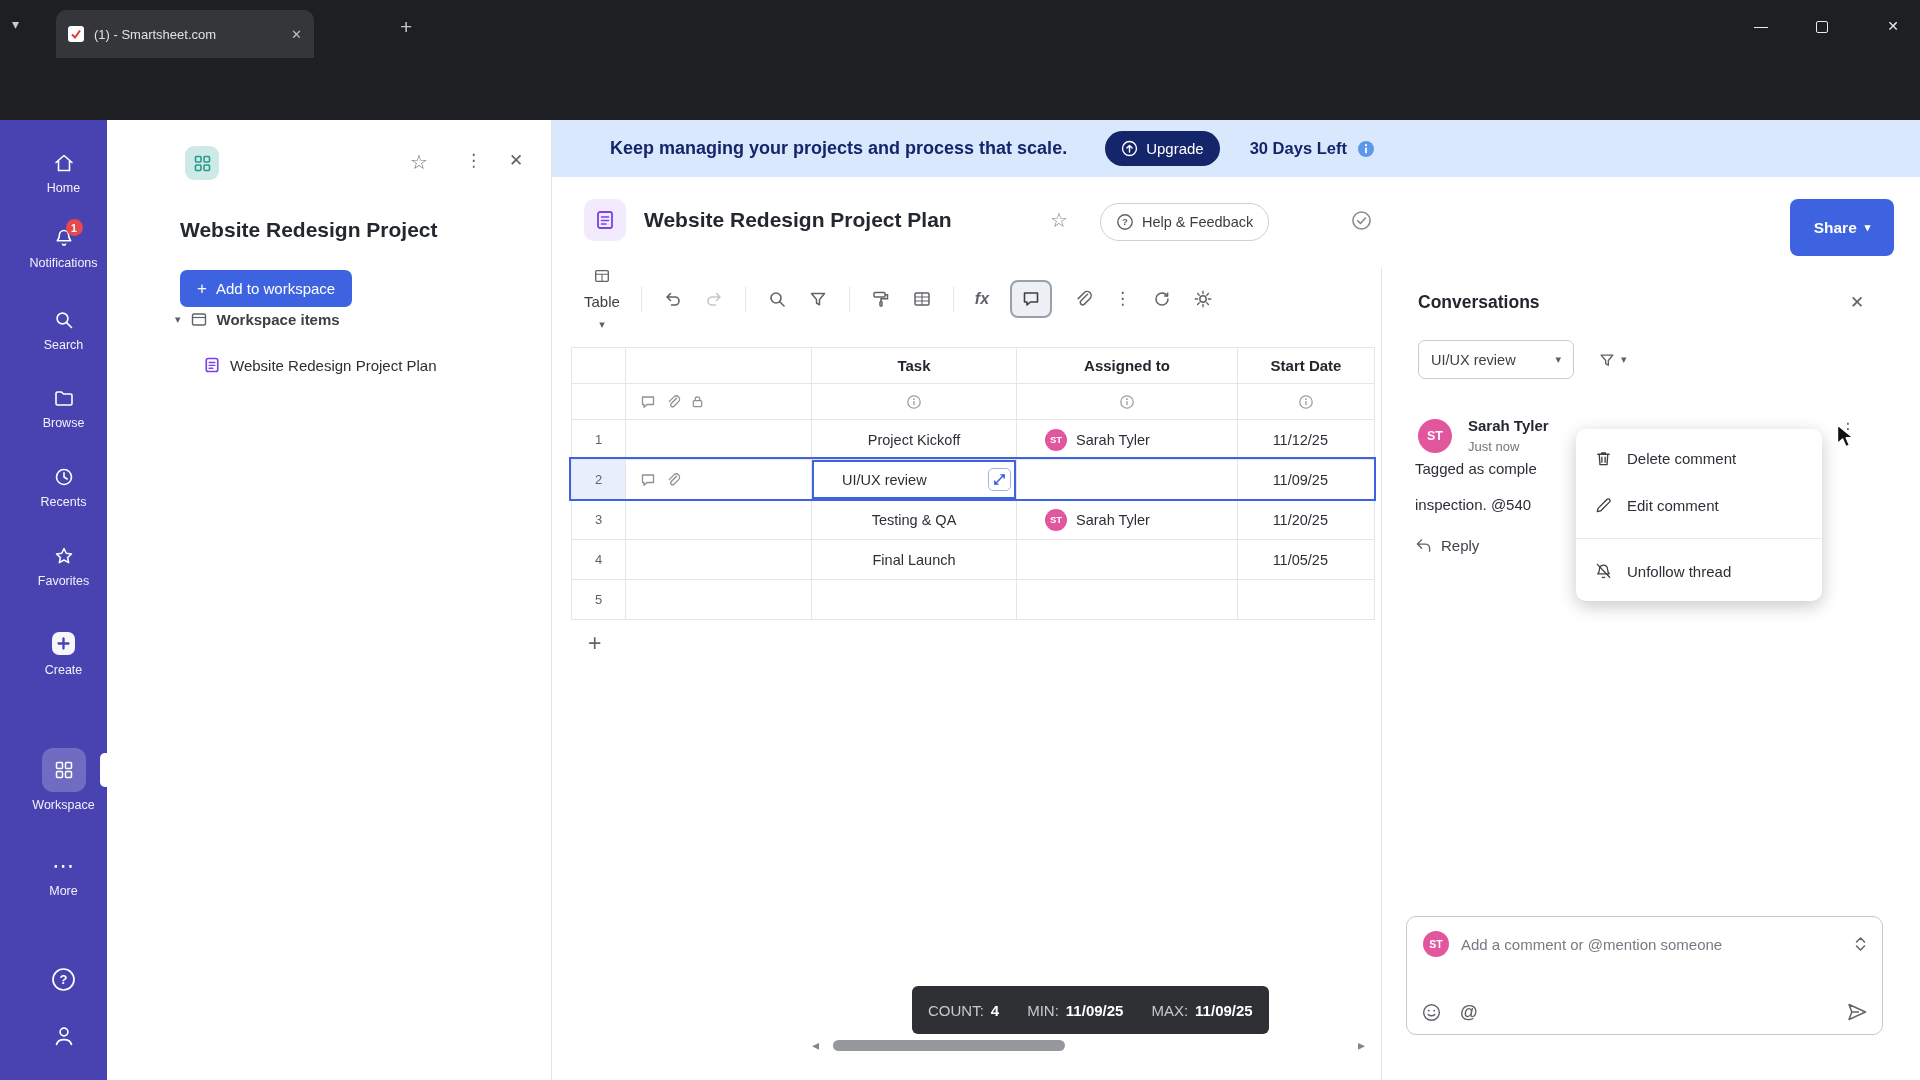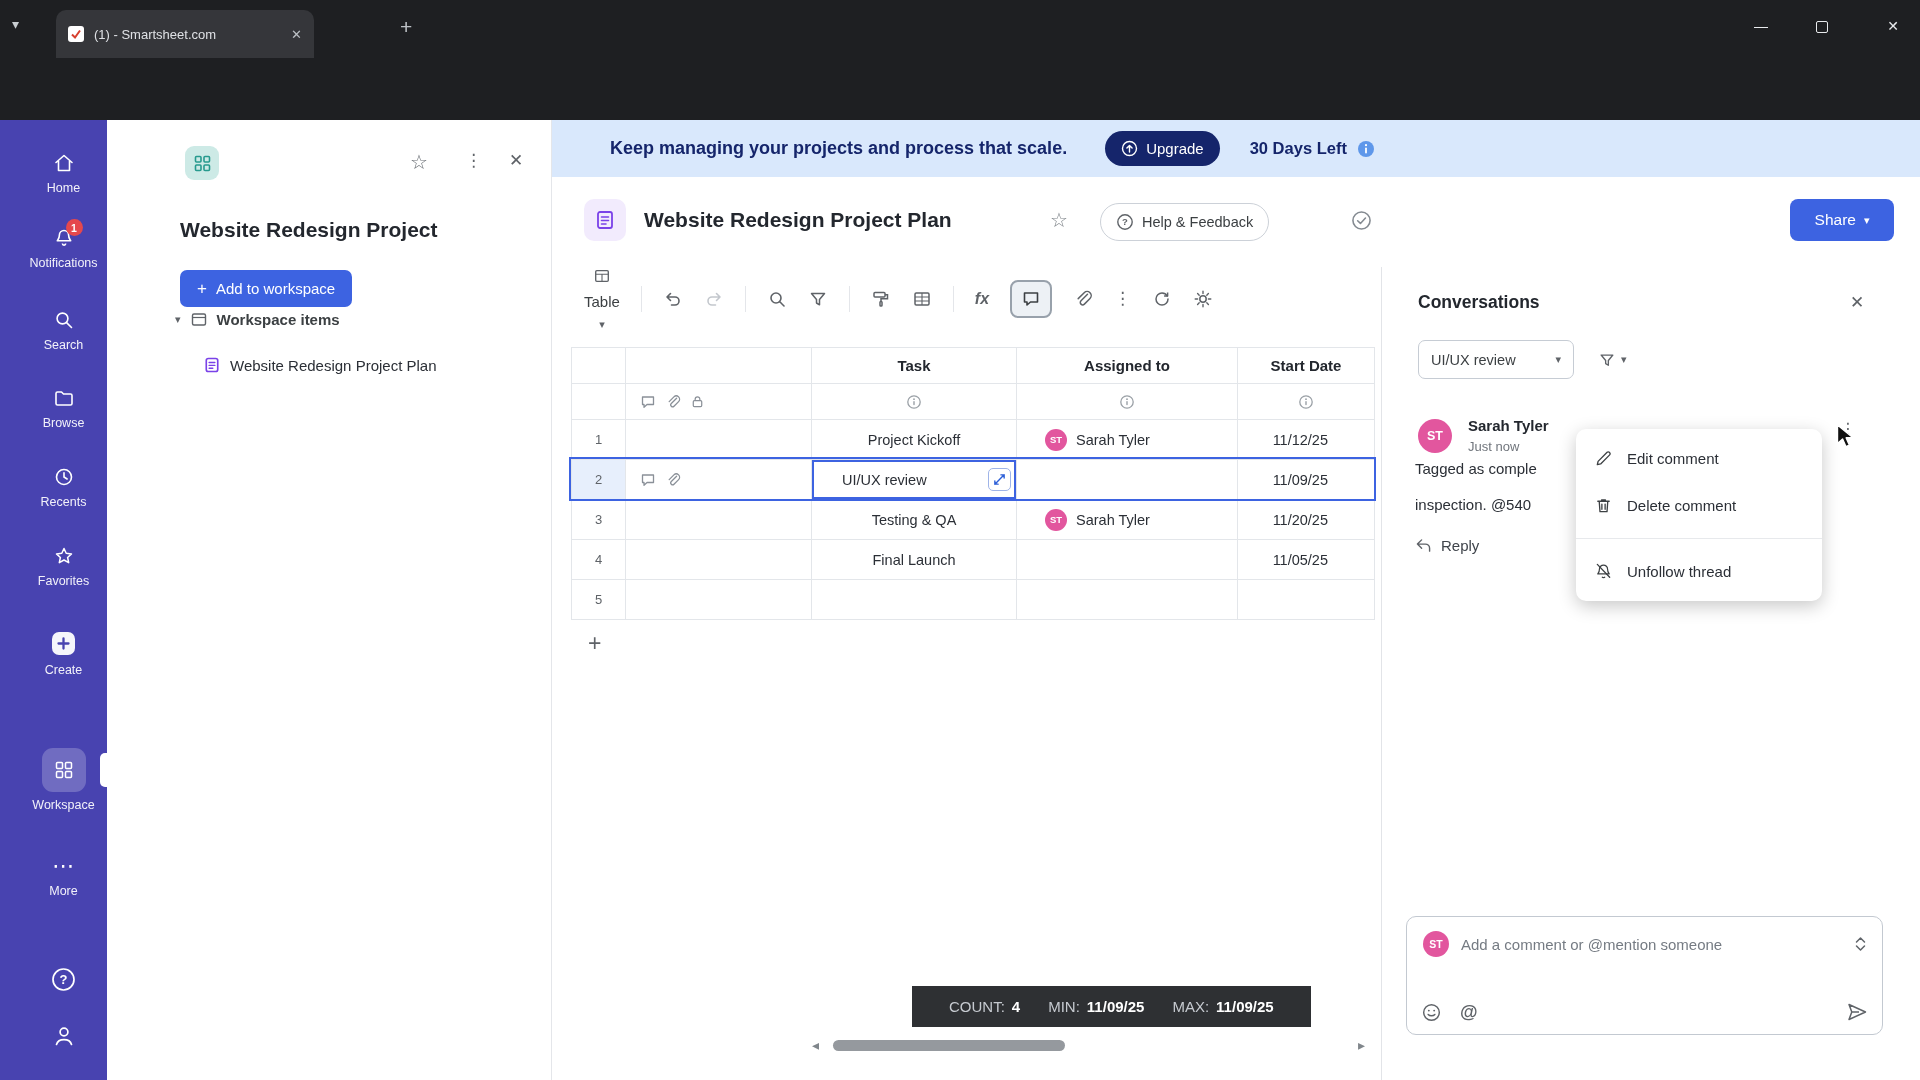--- a/index.html
+++ b/index.html
@@ -52,21 +52,21 @@
   #days-left { margin-left:30px; font-size:16.5px; font-weight:bold; color:#15256b; }
   #days-info { margin-left:10px; }
 
   
   #sheethdr { position:absolute; left:552px; top:177px; width:1368px; height:90px; background:#fff; }
   #sheet-icon { position:absolute; left:32px; top:22px; width:42px; height:42px; border-radius:10px; background:#f2ebfd; display:flex; align-items:center; justify-content:center; }
   #sheet-title { position:absolute; left:92px; top:31px; font-size:21px; font-weight:bold; color:#23272e; }
   #sheet-star { position:absolute; left:498px; top:31px; color:#80868b; font-size:20px; }
   #help-pill { position:absolute; left:548px; top:26px; height:38px; padding:0 15px; border-radius:19px; border:1px solid #ccd1d8; background:#fff; display:flex; align-items:center; gap:8px; font-size:14.5px; color:#3c4043; }
   #save-check { position:absolute; left:798px; top:32px; }
-  #share-btn { position:absolute; left:1238px; top:22px; width:104px; height:42px; border-radius:8px; background:#3d63e1; color:#fff; display:flex; align-items:center; justify-content:center; gap:8px; border:none; font-size:15.5px; font-weight:normal; }
+  #share-btn { position:absolute; left:1238px; top:22px; width:104px; height:57px; border-radius:8px; background:#3d63e1; color:#fff; display:flex; align-items:center; justify-content:center; gap:8px; border:none; font-size:15.5px; font-weight:bold; }
 
   
   #toolbar { position:absolute; left:552px; top:267px; width:829px; height:63px; background:#fff; display:flex; align-items:center; padding-left:32px; gap:21px; }
   .tb-sep { width:1px; height:26px; background:#e4e6ea; }
   #table-btn { display:flex; align-items:center; gap:8px; font-size:15px; color:#3c4043;flex-direction:column; }
   .tb-chev { font-size:11px; color:#5f6368; }
   #fx-btn { font-size:16px; font-style:italic; font-weight:bold; color:#5f6368; }
   #comment-chip { width:42px; height:38px; border-radius:8px; background:#edf1f5; border:2px solid #98a1ab; display:flex; align-items:center; justify-content:center; }
   #tb-kebab { font-size:17px; color:#5f6368; }
 
@@ -83,21 +83,21 @@
   .sel-task { box-shadow:inset 0 0 0 2px #3d63e1; position:relative; justify-content:flex-start; padding-left:30px; }
   #expand-btn { position:absolute; right:5px; top:8px; width:23px; height:23px; border:1.5px solid #9fb4e8; border-radius:5px; background:#fff; display:flex; align-items:center; justify-content:center; }
   #sel-outline { position:absolute; left:569px; top:457px; width:807px; height:44px; border:2px solid #3d63e1; pointer-events:none; }
   .av { border-radius:50%; background:#e2569e; color:#fff; font-weight:bold; display:flex; align-items:center; justify-content:center; flex:none; }
   .av22 { width:22px; height:22px; font-size:9.5px; }
   .av34 { width:34px; height:34px; font-size:12.5px; }
   .av26 { width:26px; height:26px; font-size:10.5px; }
   #add-row { position:absolute; left:588px; top:630px; font-size:23px; color:#5f6368; }
 
   
-  #summary { position:absolute; left:912px; top:986px; height:41px; border-radius:0; background:rgba(30,32,36,.93); display:flex; align-items:center; gap:28px; padding:0 37px; font-size:15px; }
+  #summary { position:absolute; left:912px; top:986px; height:48px; border-radius:6px; background:rgba(30,32,36,.93); display:flex; align-items:center; gap:28px; padding:0 16px; font-size:15px; }
   .sum-label { color:#c6cad0; margin-right:7px; }
   .sum-val { color:#fff; font-weight:bold; }
   .sum-grp { display:flex; align-items:center; }
   #hscroll-thumb { position:absolute; left:833px; top:1040px; width:232px; height:11px; border-radius:6px; background:#95999e; }
   .hscroll-arrow { position:absolute; top:1037px; color:#80868b; font-size:14px; }
 
   
   #convpanel { position:absolute; left:1381px; top:267px; width:539px; height:813px; background:#fff; border-left:1px solid #e2e4e8; }
   #conv-title { position:absolute; left:36px; top:25px; font-size:17.5px; font-weight:bold; color:#23272e; }
   #conv-close { position:absolute; left:468px; top:25px; color:#5f6368; font-size:17px; }
@@ -630,32 +630,32 @@
           </svg>
       </span>
     </div>
   </div>
 </aside>
 
 <div id="ctx-menu">
   <div class="menu-item" data-interactable="true">
     <span data-interactable="false">
       <svg width="19" height="19" viewBox="0 0 20 20">
+          <path d="M4 5.5 H16 M8 5.5 V4 h4 v1.5 M5.5 5.5 L6.3 16.5 h7.4 L14.5 5.5 M8.3 8.5 v5.5 M11.7 8.5 v5.5" fill="none" stroke="#3c4043" stroke-width="1.4" stroke-linecap="round" stroke-linejoin="round"></path>
+        </svg>
+    </span>
+    <span data-interactable="false">Delete comment</span>
+  </div>
+  <div class="menu-item" data-interactable="true">
+    <span data-interactable="false">
+      <svg width="19" height="19" viewBox="0 0 20 20">
           <path d="M3.5 16.5 L4.3 13 L13.8 3.5 a1.6 1.6 0 0 1 2.3 0 l0.4 0.4 a1.6 1.6 0 0 1 0 2.3 L7 15.7 Z" fill="none" stroke="#3c4043" stroke-width="1.4" stroke-linejoin="round"></path>
         </svg>
     </span>
     <span data-interactable="false">Edit comment</span>
-  </div>
-  <div class="menu-item" data-interactable="true">
-    <span data-interactable="false">
-      <svg width="19" height="19" viewBox="0 0 20 20">
-          <path d="M4 5.5 H16 M8 5.5 V4 h4 v1.5 M5.5 5.5 L6.3 16.5 h7.4 L14.5 5.5 M8.3 8.5 v5.5 M11.7 8.5 v5.5" fill="none" stroke="#3c4043" stroke-width="1.4" stroke-linecap="round" stroke-linejoin="round"></path>
-        </svg>
-    </span>
-    <span data-interactable="false">Delete comment</span>
   </div>
   <div class="menu-div" data-interactable="false"></div>
   <div class="menu-item" data-interactable="true">
     <span data-interactable="false">
       <svg width="19" height="19" viewBox="0 0 20 20">
           <path d="M10 3.2 a4.3 4.3 0 0 1 4.3 4.3 c0 3.2 1.2 4.2 1.7 5 H4 c0.5-0.8 1.7-1.8 1.7-5 A4.3 4.3 0 0 1 10 3.2 Z M8.5 15.5 a1.6 1.6 0 0 0 3 0" fill="none" stroke="#3c4043" stroke-width="1.3" stroke-linejoin="round"></path>
           <path d="M3.5 2.5 L16.5 16" stroke="#3c4043" stroke-width="1.4" stroke-linecap="round"></path>
         </svg>
     </span>
     <span data-interactable="false">Unfollow thread</span>

